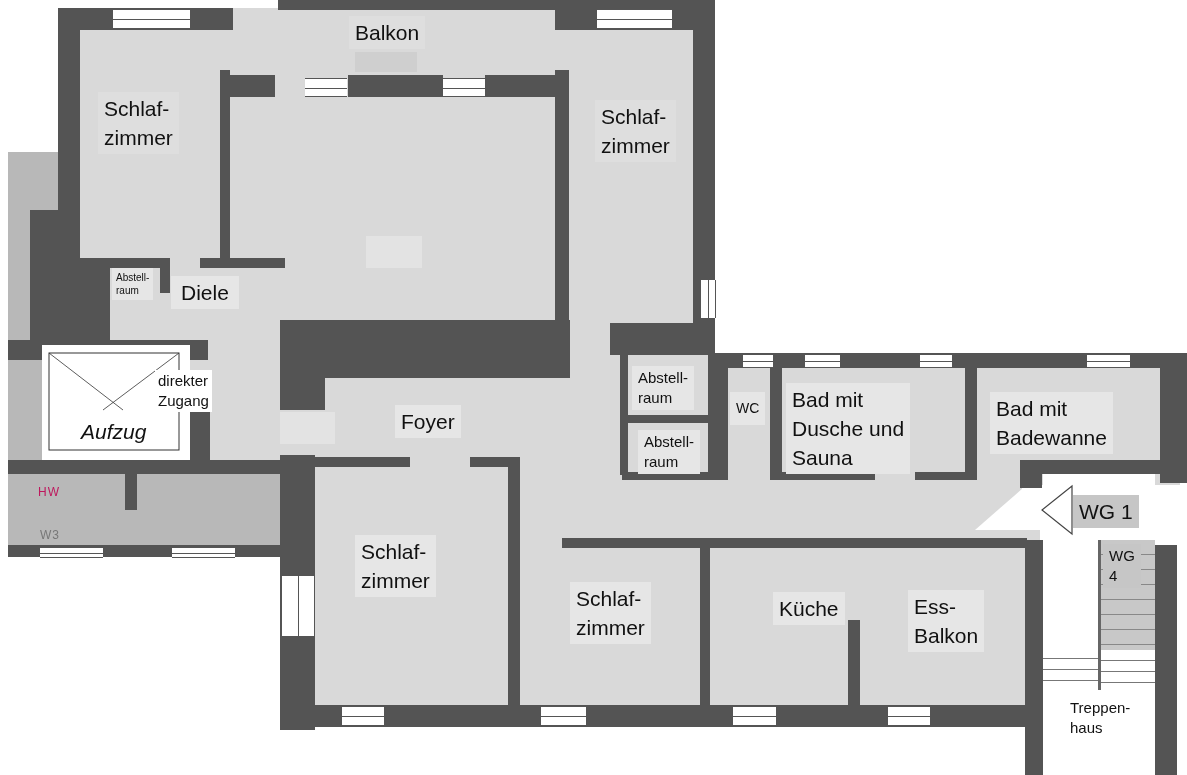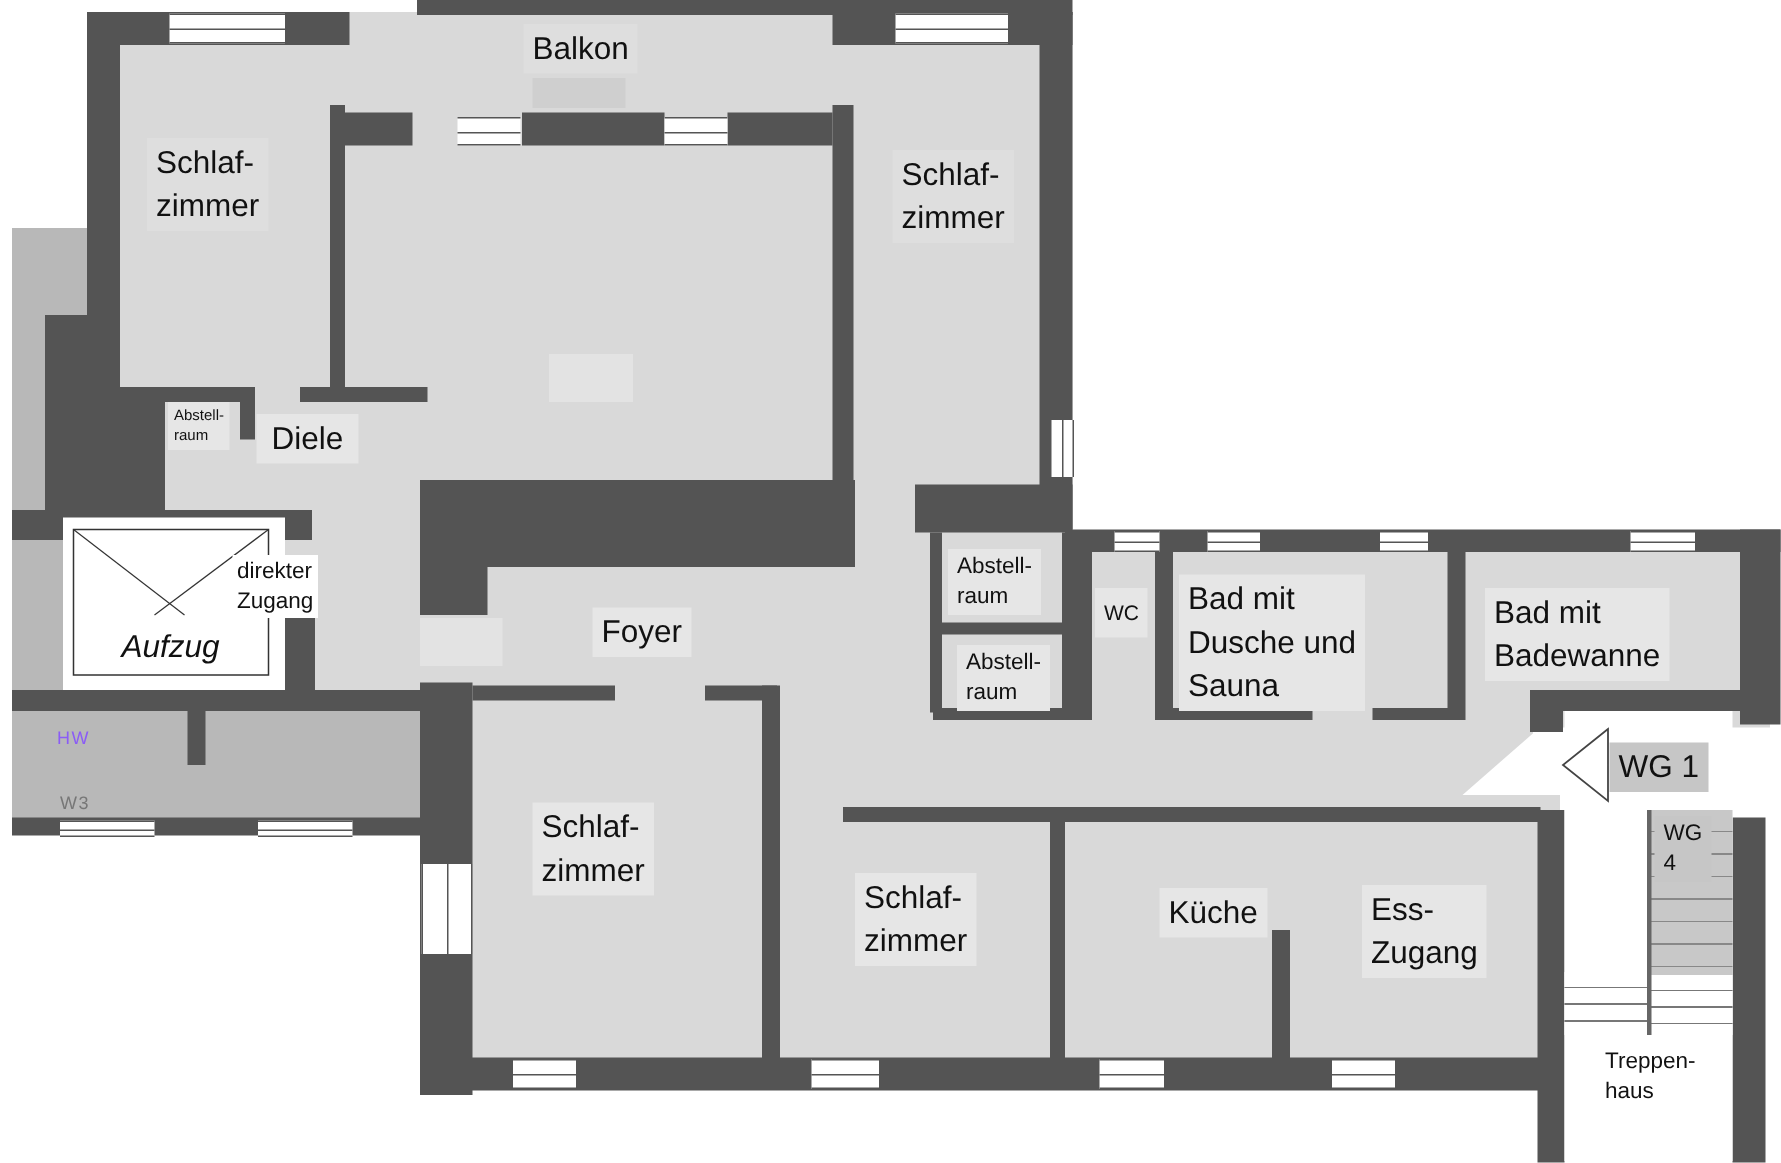--- a/index.html
+++ b/index.html
@@ -144,22 +144,22 @@
 Dusche und
 Sauna</div>
   <div class="label" style="left:990px;top:392px;">Bad mit
 Badewanne</div>
   <div class="label" style="left:355px;top:535px;">Schlaf-
 zimmer</div>
   <div class="label" style="left:570px;top:582px;">Schlaf-
 zimmer</div>
   <div class="label" style="left:773px;top:592px;">Küche</div>
   <div class="label" style="left:908px;top:590px;">Ess-
-Zugang</div>
+Balkon</div>
   <div class="label grey2" style="left:1073px;top:495px;">WG 1</div>
   <div class="label small grey2" style="left:1103px;top:544px;">WG
 4</div>
   <div class="label small white" style="left:1064px;top:696px;background:transparent;">Treppen-
 haus</div>
 
-  <div class="abs" style="left:38px;top:485px;font-size:12px;color:#8b5cf6;letter-spacing:1px;">HW</div>
+  <div class="abs" style="left:38px;top:485px;font-size:12px;color:#be185d;letter-spacing:1px;">HW</div>
   <div class="abs" style="left:40px;top:528px;font-size:12px;color:#777;letter-spacing:1px;">W3</div>
 </div>
 
 </body></html>

